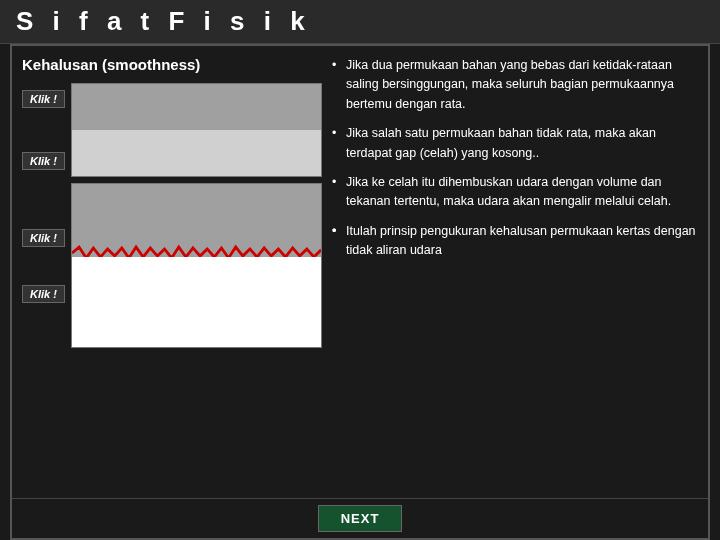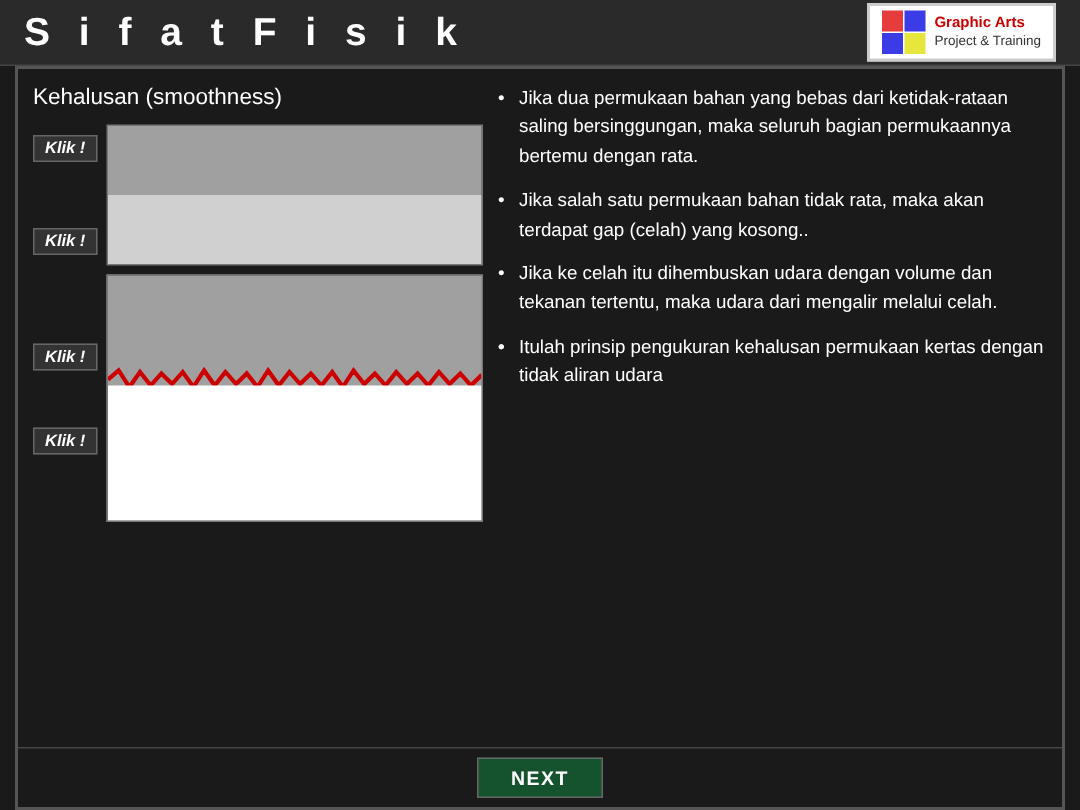--- a/index.html
+++ b/index.html
@@ -56,21 +56,21 @@
       color: #333;
       line-height: 1.3;
     }
 
     .logo-text .line1 { font-weight: bold; color: #c00; font-size: 10px; }
     .logo-text .line2 { color: #333; }
 
     .section-title {
       color: white;
       font-size: 15px;
-      font-weight: normal;
+      font-weight: bold;
       margin-bottom: 10px;
     }
 
     .klik-btn {
       background: #333;
       color: white;
       font-size: 11px;
       font-weight: bold;
       border: 1px solid #666;
       padding: 2px 7px;
@@ -92,32 +92,20 @@
       letter-spacing: 1px;
     }
   </style>
 </head>
 <body>
 
 <div style="background:#1a1a1a; width:720px; height:540px; display:flex; flex-direction:column;border-radius:21px;">
 
   <div class="header">
     <span class="header-title">S i f a t   F i s i k</span>
-    <div class="logo-box">
-      <div class="logo-squares">
-        <div class="logo-sq" style="background:#e63c3c;"></div>
-        <div class="logo-sq" style="background:#3c3ce6;"></div>
-        <div class="logo-sq" style="background:#3c3ce6;"></div>
-        <div class="logo-sq" style="background:#e6e63c;"></div>
-      </div>
-      <div class="logo-text">
-        <span class="line1">Graphic Arts</span>
-        <span class="line2">Project &amp; Training</span>
-      </div>
-    </div>
   </div>
 
   <div style="margin: 0 10px 0 10px; border: 2px solid #555; flex:1; display:flex; flex-direction:column;">
     <div style="display:flex; padding:10px 10px 6px 10px; gap:10px; flex:1;">
 
       <div style="width:300px; flex-shrink:0; display:flex; flex-direction:column;">
         <div class="section-title">Kehalusan (smoothness)</div>
 
         <div style="display:flex; gap:6px; margin-bottom:6px; align-items:stretch;">
           <div style="display:flex; flex-direction:column; justify-content:center; gap:0;">
@@ -155,21 +143,21 @@
           <li style="margin-bottom:10px; padding-left:14px; position:relative;">
             <span style="position:absolute;left:0;">•</span>
             <span>Jika dua permukaan bahan yang bebas dari ketidak-rataan saling bersinggungan, maka seluruh bagian permukaannya bertemu dengan rata.</span>
           </li>
           <li style="margin-bottom:10px; padding-left:14px; position:relative;">
             <span style="position:absolute;left:0;">•</span>
             <span>Jika salah satu permukaan bahan tidak rata, maka akan terdapat gap (celah) yang kosong..</span>
           </li>
           <li style="margin-bottom:10px; padding-left:14px; position:relative;">
             <span style="position:absolute;left:0;">•</span>
-            <span>Jika ke celah itu dihembuskan udara dengan volume dan tekanan tertentu, maka udara dari mengalir melalui celah.</span>
+            <span>Jika ke celah itu dihembuskan udara dengan volume dan tekanan tertentu, maka udara akan mengalir melalui celah.</span>
           </li>
           <li style="margin-bottom:10px; padding-left:14px; position:relative;">
             <span style="position:absolute;left:0;">•</span>
           </li>
           <li style="padding-left:14px; position:relative;">
             <span style="position:absolute;left:0;">•</span>
             <span>Itulah prinsip pengukuran kehalusan permukaan kertas dengan tidak aliran udara</span>
           </li>
         </ul>
       </div>

